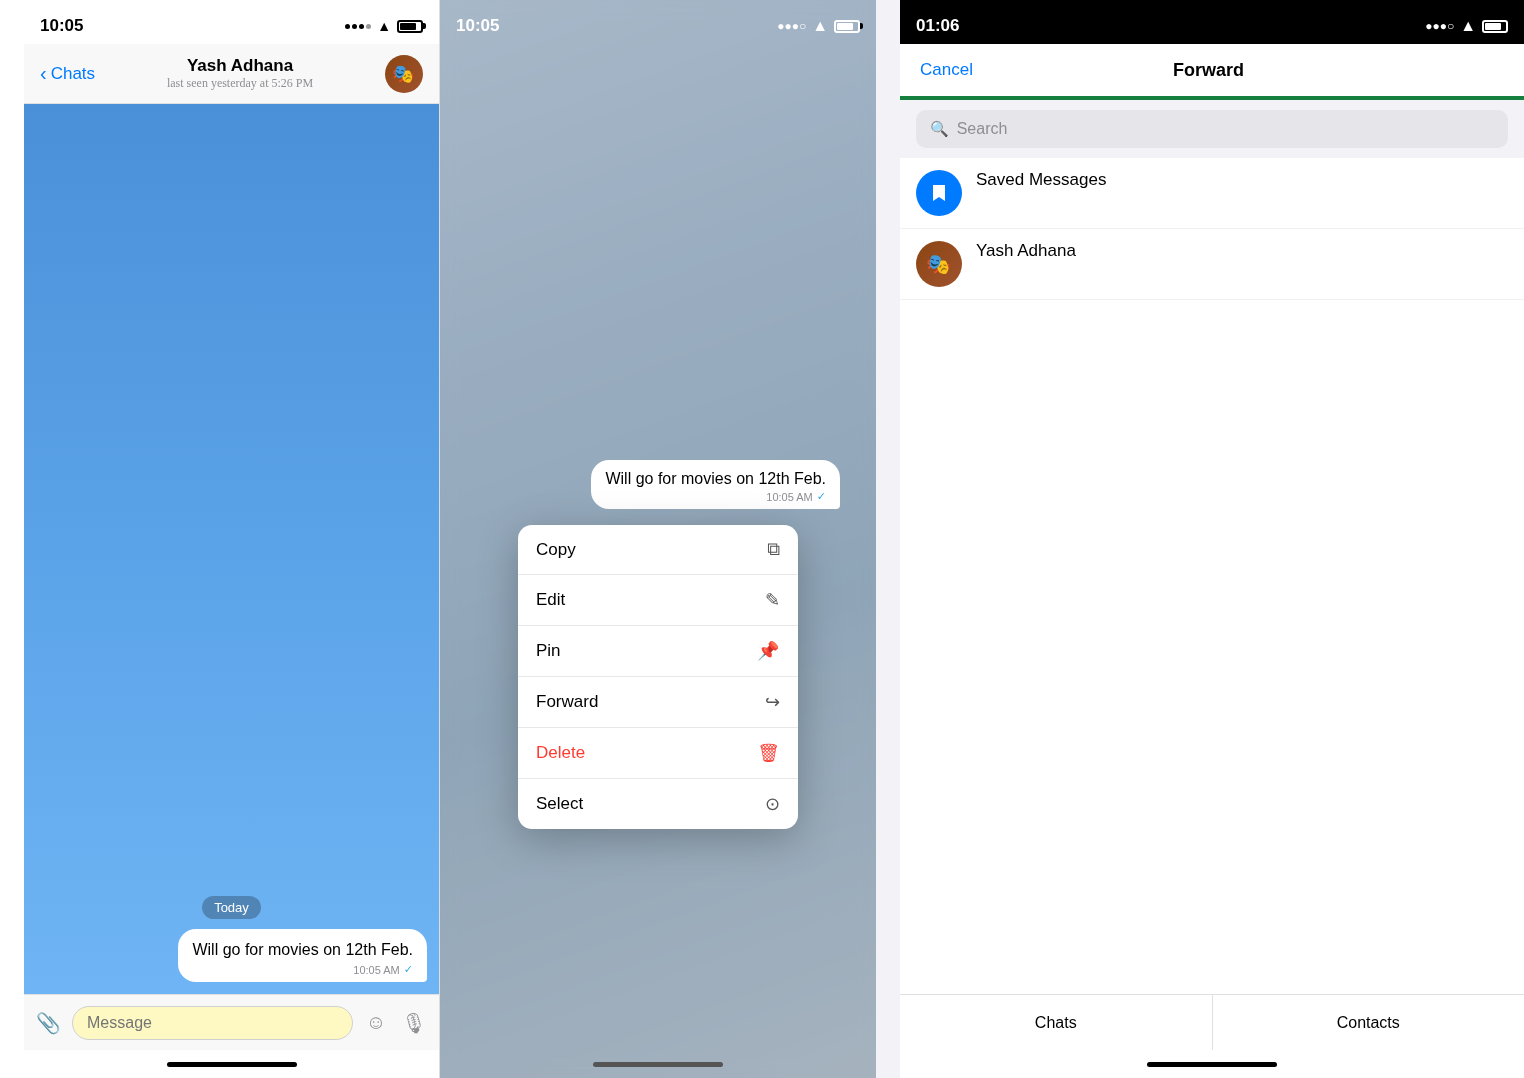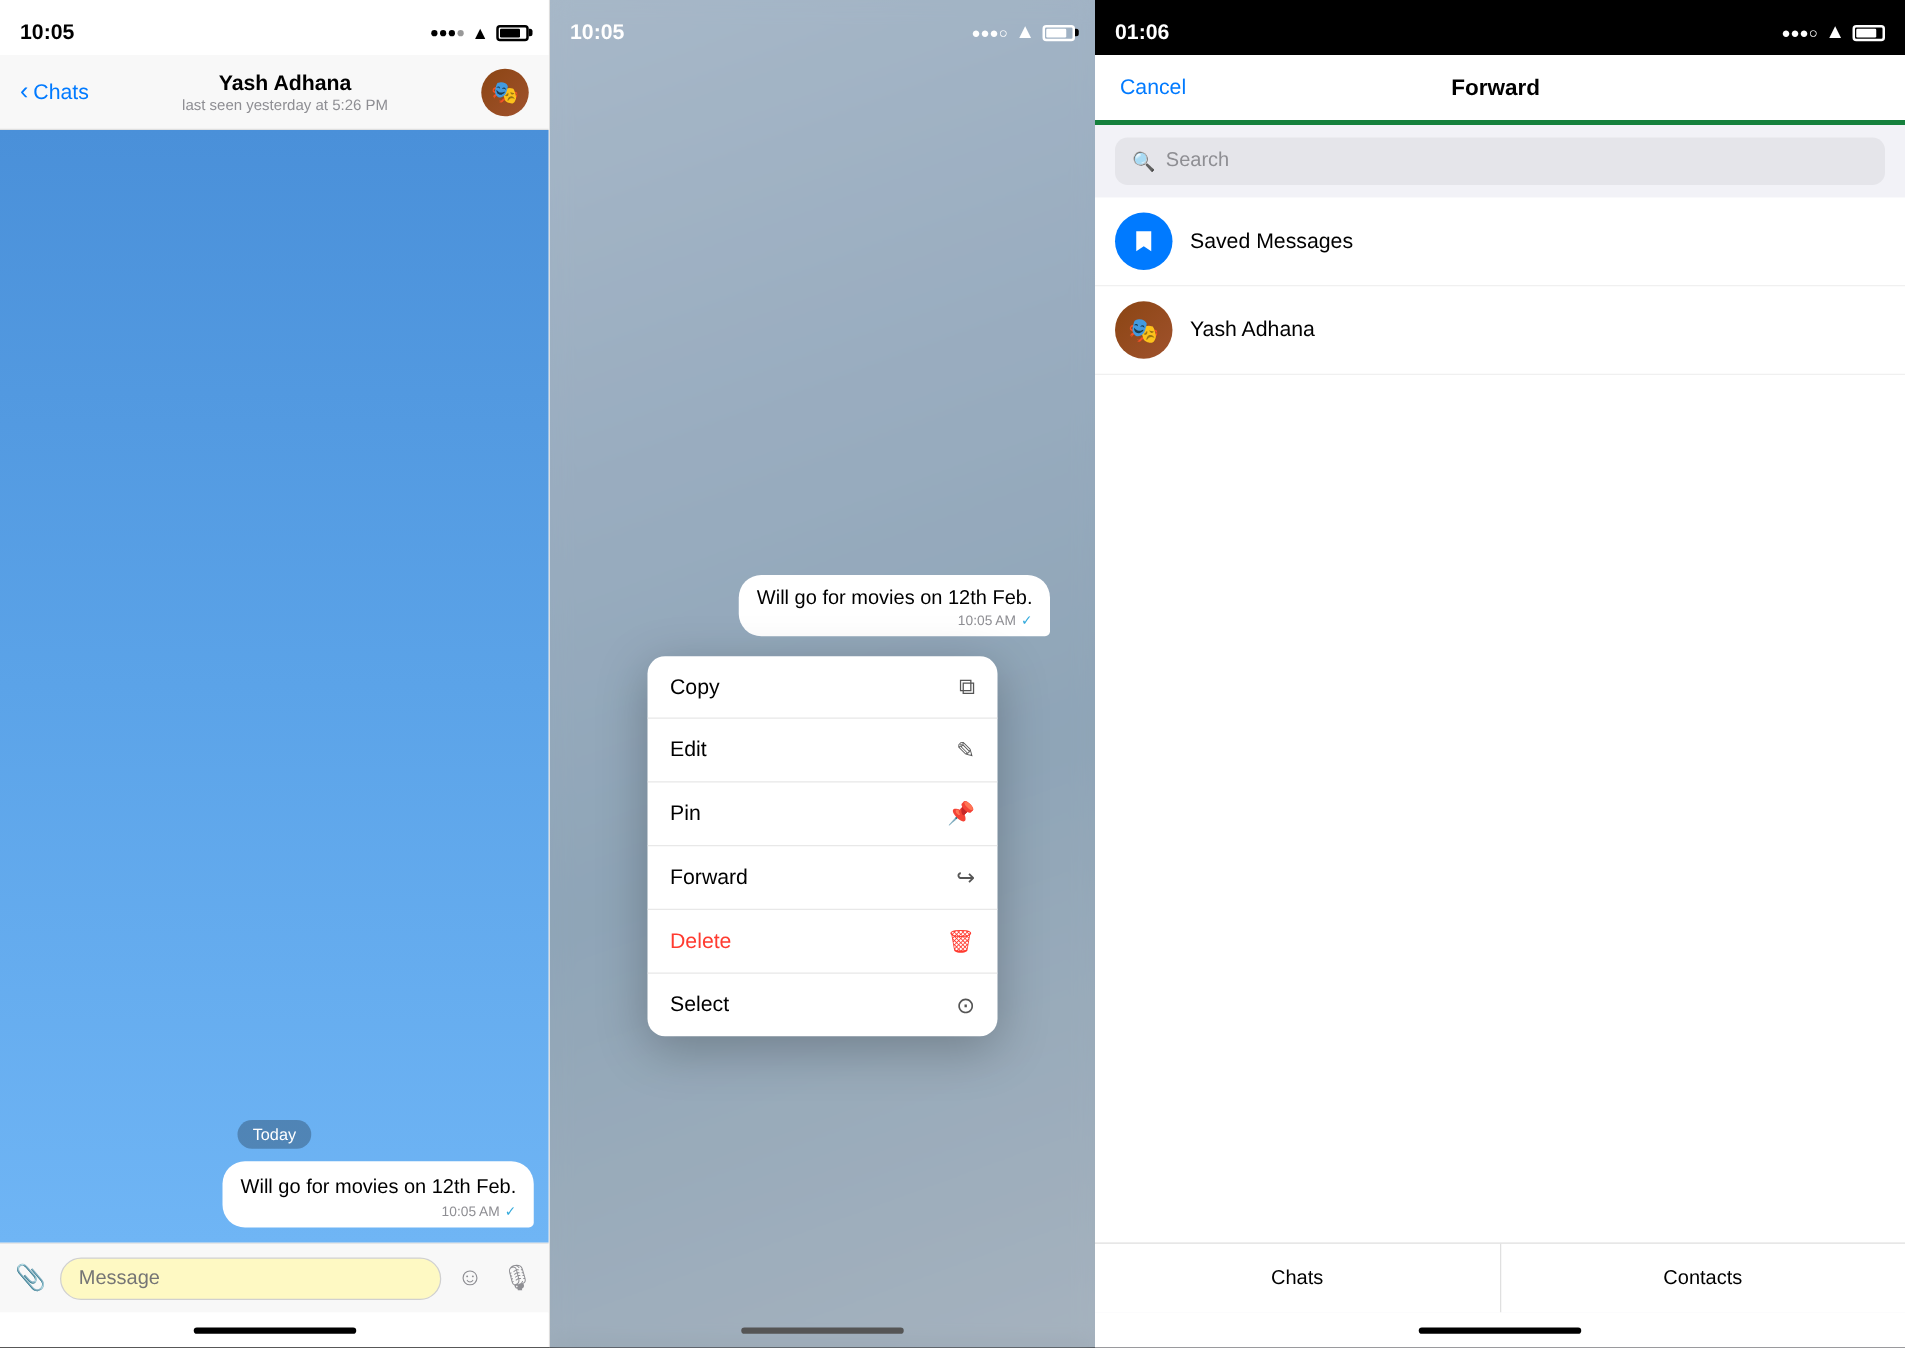--- a/index.html
+++ b/index.html
@@ -9,20 +9,21 @@
       display: flex;
       font-family: -apple-system, 'SF Pro Display', 'Helvetica Neue', sans-serif;
       background: #000;
       overflow: hidden;
     }
 
     
     .panel {
       position: relative;
       overflow: hidden;
+      padding-left: 24px;
     }
     .panel-1 {
       width: 440px;
       height: 1078px;
       background: #fff;
       display: flex;
       flex-direction: column;
       border-right: 1px solid #ddd;
     }
     .status-bar {
@@ -91,20 +92,21 @@
       text-align: center;
     }
     .chat-header-name {
       font-size: 17px;
       font-weight: 600;
       color: #000;
     }
     .chat-header-status {
       font-size: 12px;
       color: #8e8e93;
+      font-family: Liberation Serif, serif;
     }
     .chat-avatar {
       width: 38px; height: 38px; border-radius: 50%;
       background: linear-gradient(135deg, #8B4513, #A0522D);
       overflow: hidden;
       display: flex; align-items: center; justify-content: center;
       font-size: 18px;
     }
 
     .chat-body {
@@ -342,21 +344,21 @@
     .search-placeholder {
       color: #8e8e93; font-size: 16px;
     }
 
     .forward-list {
       flex: 1;
       background: #fff;
     }
     .forward-list-item {
       display: flex;
-      align-items: center;
+      align-items: flex-start;
       padding: 12px 16px;
       border-bottom: 1px solid #f0f0f0;
       cursor: pointer;
       gap: 14px;
     }
     .forward-avatar {
       width: 46px; height: 46px; border-radius: 50%;
       display: flex; align-items: center; justify-content: center;
       font-size: 20px;
       overflow: hidden;

